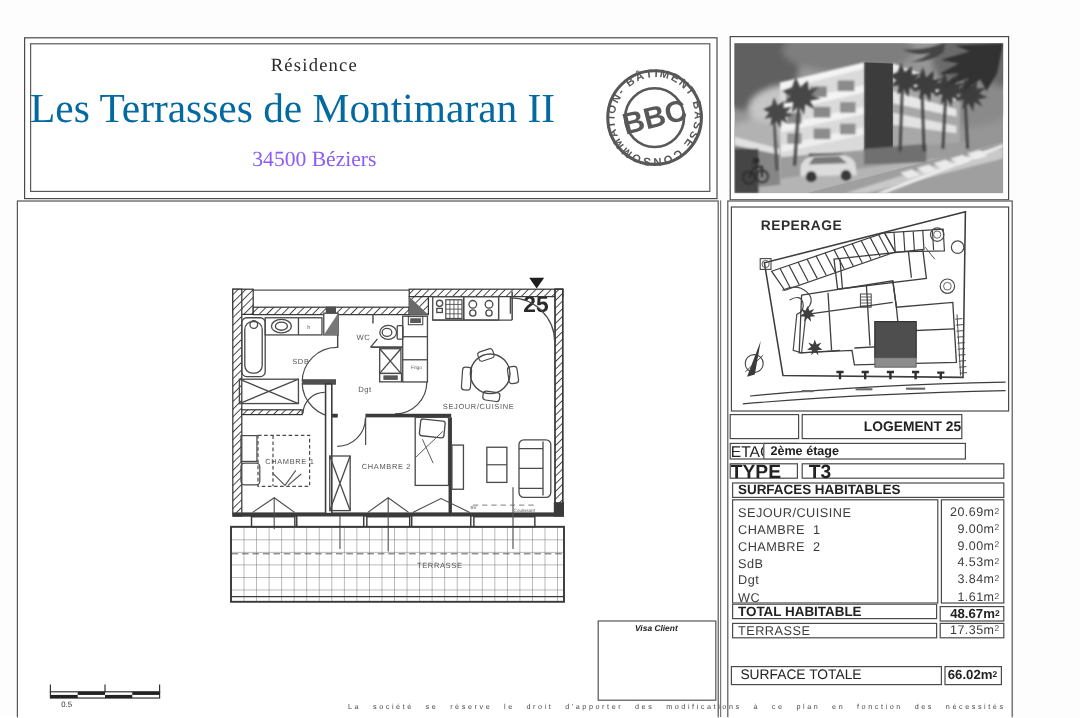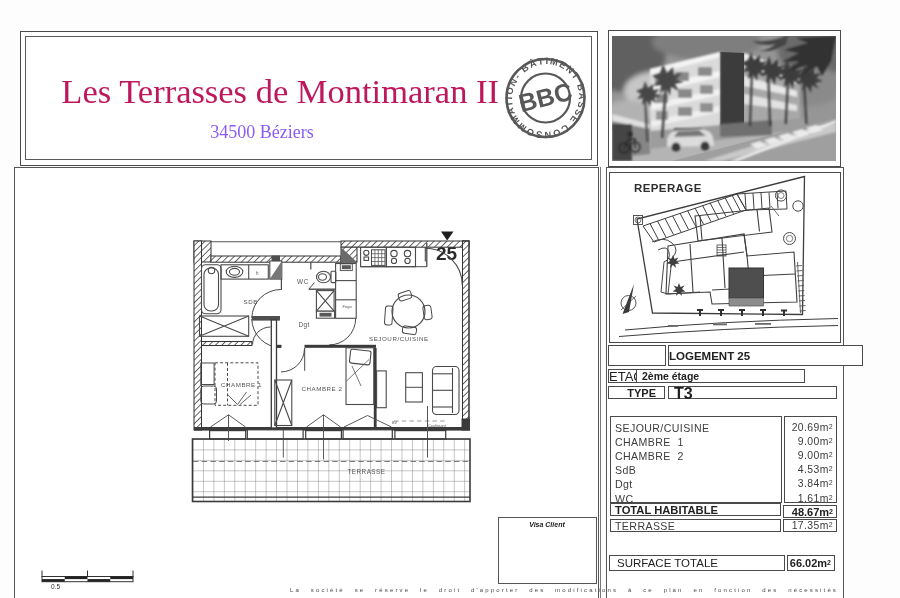--- a/index.html
+++ b/index.html
@@ -13,22 +13,23 @@
 sup.sq{font-size:7px;vertical-align:2px;line-height:0;display:inline-block;}
 </style>
 </head>
 <body>
 <div id="page">
 
 <div class="box" style="left:20px;top:31px;width:576px;height:133px;"></div>
 
 <div class="box" style="left:25px;top:36px;width:565px;height:122px;border-color:#5a5a5a;"></div>
 
-
-<div class="abs serif" style="left:25px;top:72px;width:474px;text-align:right;font-size:34.5px;color:#be185d;">Les Terrasses de Montimaran II</div>
+<div class="abs serif" style="left:25px;top:46px;width:474px;text-align:center;font-size:15.5px;color:#2a2a2a;letter-spacing:1px;">Résidence</div>
+
+<div class="abs serif" style="left:25px;top:72px;width:474px;text-align:left;font-size:34.5px;color:#0369a1;">Les Terrasses de Montimaran II</div>
 
 <div class="abs serif" style="left:25px;top:122px;width:474px;text-align:center;font-size:18px;color:#8b5cf6;">34500 Béziers</div>
 
 <svg class="abs" style="left:500px;top:54px;" width="92" height="90" viewBox="0 0 92 90">
   <g fill="none" stroke="#585858">
     <circle cx="45.5" cy="44" r="39" stroke-width="2.6"></circle>
     <circle cx="45.5" cy="44" r="24.5" stroke-width="2.2"></circle>
   </g>
   <defs>
         <path id="ringpath" d="M18.9 25.4 A32.5 32.5 0 1 1 72.1 62.6 A32.5 32.5 0 1 1 18.9 25.4"></path>
@@ -618,30 +619,31 @@
 
   <g fill="#6a6a6a">
     <rect x="668" y="325" width="10" height="1.8"></rect>
     <rect x="713" y="323.5" width="14" height="1.8"></rect>
     <rect x="755" y="323" width="16" height="1.8"></rect>
   </g>
 </svg>
 
 <div class="cell" style="left:608px;top:345px;width:58px;height:21px;"></div>
 
-<div class="cell" style="left:668px;top:345px;width:195px;height:21px;font-size:11.5px;font-weight:bold;color:#222;text-align:left;line-height:21px;">LOGEMENT 25</div>
+<div class="cell" style="left:668px;top:345px;width:134px;height:21px;font-size:11.5px;font-weight:bold;color:#222;text-align:right;line-height:21px;">LOGEMENT 25</div>
 
 <div class="cell" style="left:608px;top:369px;width:57px;height:13.5px;font-size:13px;font-weight:normal;color:#222;text-align:right;line-height:13px;padding-right:16px;">ETAGE</div>
 
 <div class="cell" style="left:636px;top:369px;width:169px;height:13.5px;font-size:10.5px;font-weight:bold;color:#222;line-height:13px;padding-left:5px;">2ème étage</div>
 
-<div class="cell" style="left:608px;top:385.5px;width:57px;height:13.5px;font-size:11px;font-weight:bold;color:#222;text-align:right;line-height:13px;padding-right:8px;">TYPE</div>
+<div class="cell" style="left:608px;top:385.5px;width:57px;height:13.5px;font-size:16px;font-weight:bold;color:#222;line-height:13px;padding-right:8px;">TYPE</div>
 
 <div class="cell" style="left:668px;top:385.5px;width:169px;height:13.5px;font-size:16px;font-weight:bold;color:#222;line-height:13px;padding-left:5px;">T3</div>
 
+<div class="cell" style="left:610px;top:401.5px;width:227px;height:13px;font-size:11.2px;font-weight:bold;color:#222;line-height:12.5px;padding-left:4px;">SURFACES HABITABLES</div>
 
 <div class="cell" style="left:610px;top:415.5px;width:172px;height:87px;font-size:10.6px;">
   <div class="lt" style="position:absolute;left:4px;top:4px;line-height:14.2px;">SEJOUR/CUISINE<br>CHAMBRE&nbsp; 1<br>CHAMBRE&nbsp; 2<br>SdB<br>Dgt<br>WC</div>
 </div>
 
 <div class="cell" style="left:784px;top:415.5px;width:53px;height:87px;font-size:10.4px;">
   <div class="lt" style="position:absolute;right:3px;top:4px;line-height:14.2px;text-align:right;">20.69m<sup class="sq">2</sup><br>9.00m<sup class="sq">2</sup><br>9.00m<sup class="sq">2</sup><br>4.53m<sup class="sq">2</sup><br>3.84m<sup class="sq">2</sup><br>1.61m<sup class="sq">2</sup></div>
 </div>
 
 <div class="cell" style="left:610px;top:503px;width:171px;height:13px;font-size:11.2px;font-weight:bold;color:#222;line-height:12.5px;padding-left:4px;">TOTAL HABITABLE</div>

